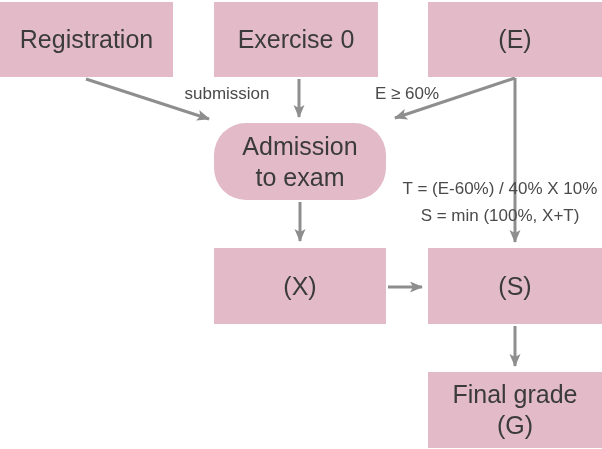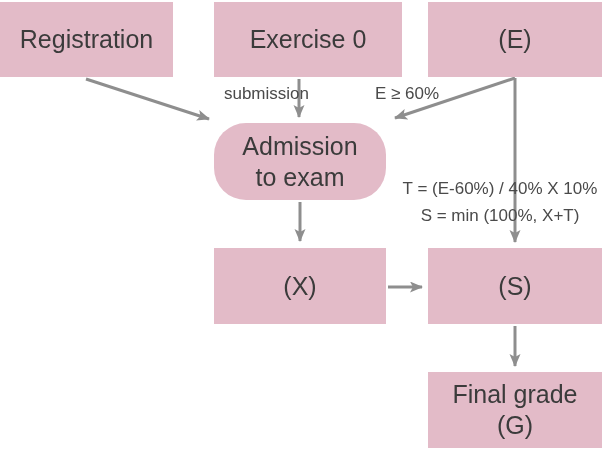--- a/index.html
+++ b/index.html
@@ -53,28 +53,28 @@
     width: 214px;
     text-align: center;
     color: var(--edge_label_text, #4a4a4a);
     font-size: 17px;
     line-height: 27px;
   }
   .formula-block span { display: block; white-space: nowrap; }
 
   
   .n-registration { left: 0px;   top: 2px;   width: 173px; height: 75px; }
-  .n-exercise0    { left: 214px; top: 2px;   width: 188px; height: 75px; }
+  .n-exercise0    { left: 214px; top: 2px;   width: 164px; height: 75px; }
   .n-exercise13   { left: 428px; top: 2px;   width: 174px; height: 75px; }
   .n-admission    { left: 214px; top: 123px; width: 172px; height: 77px; border-radius: 32px; }
   .n-examscore    { left: 214px; top: 248px; width: 172px; height: 76px; }
   .n-finalscore   { left: 428px; top: 248px; width: 174px; height: 76px; }
   .n-finalgrade   { left: 428px; top: 372px; width: 174px; height: 76px; }
 
-  .l-submission { left: 169px; top: 84px; width: 140px; text-align: right; }
+  .l-submission { left: 157px; top: 84px; width: 140px; text-align: center; }
   .l-threshold  { left: 375px; top: 84px; }
 </style>
 </head>
 <body>
 
 <div class="canvas">
 
   <svg class="arrow-layer" viewBox="0 0 602 449" xmlns="http://www.w3.org/2000/svg">
     <defs>
       <marker id="arr" markerUnits="userSpaceOnUse" markerWidth="14" markerHeight="12" refX="12" refY="5.5" orient="auto">

